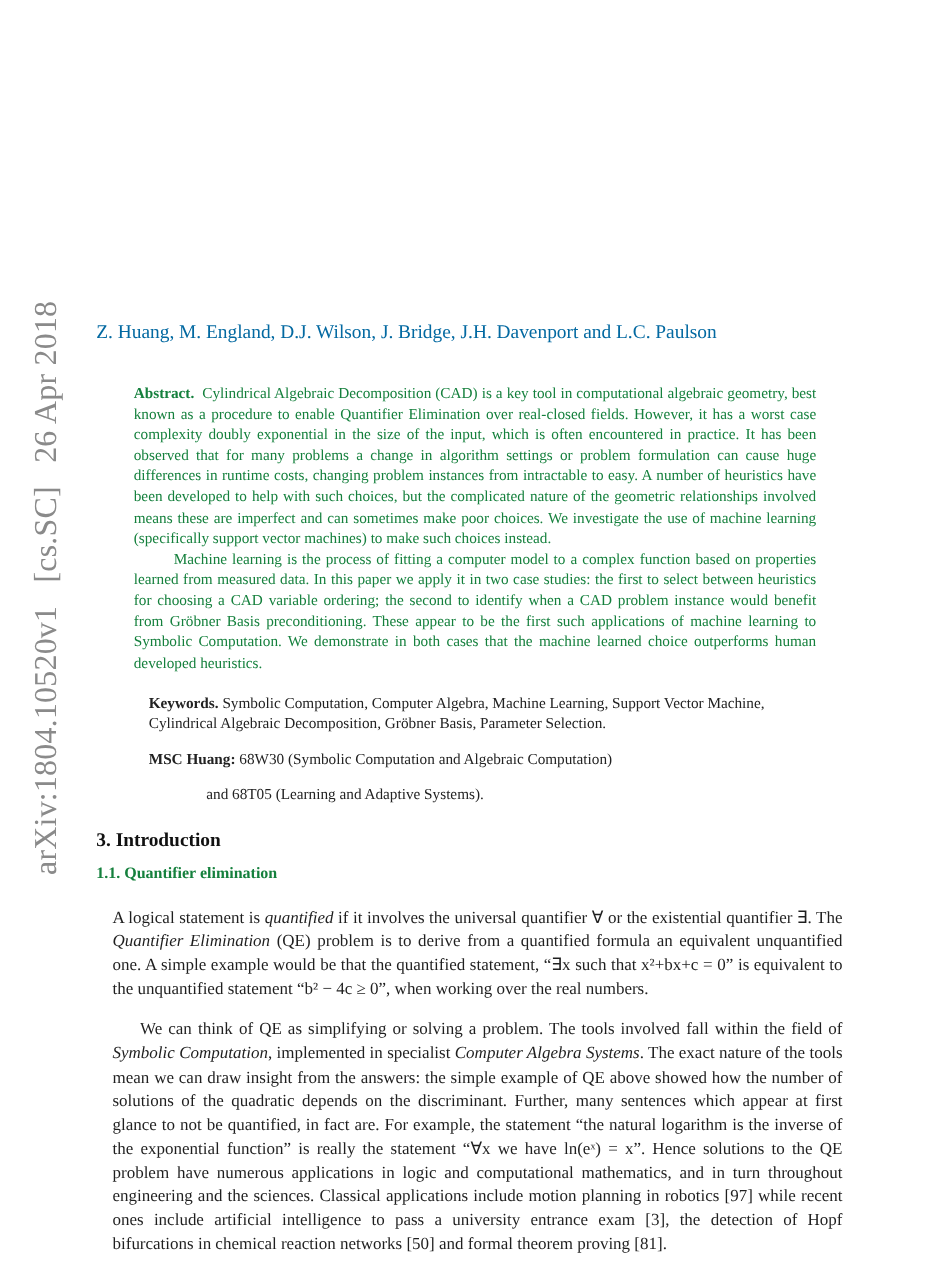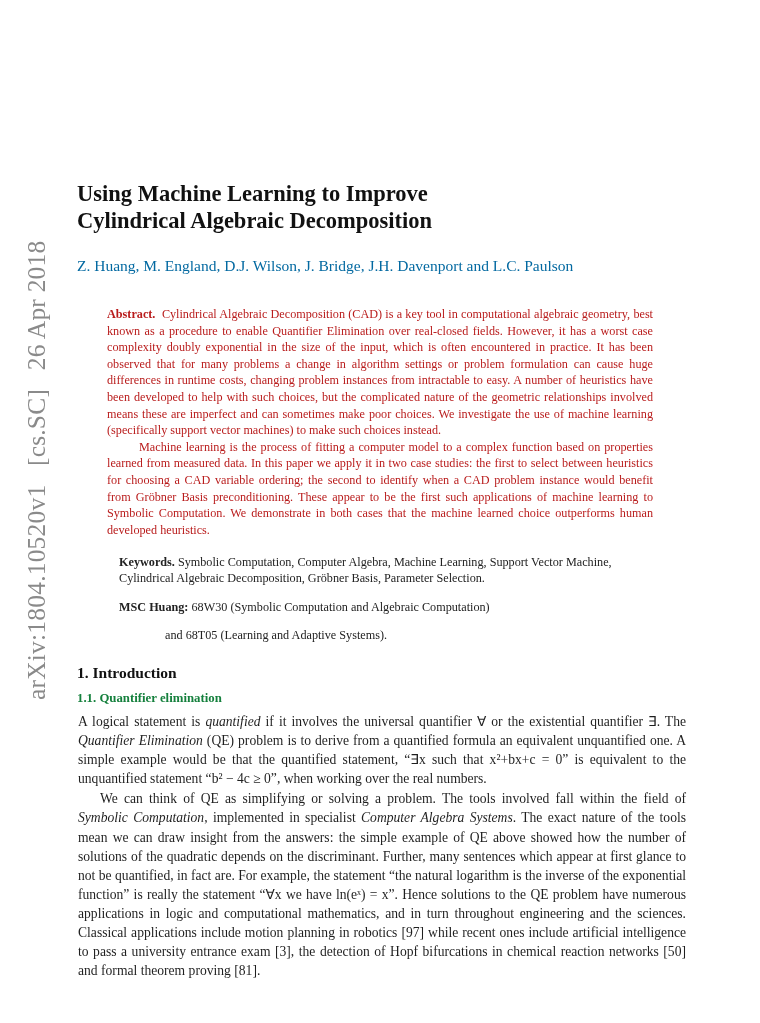--- a/index.html
+++ b/index.html
@@ -12,71 +12,67 @@
     font-family: "Liberation Serif", serif; font-size: 25.5px; color: #8a8a8a;
     white-space: nowrap; letter-spacing: 0.2px; line-height: 40px; }
   .arxiv-stamp span { margin-right: 12px; }
 
   .title { position: absolute; left: 77px; top: 180px; width: 600px;
     font-family: "Liberation Serif", serif; font-weight: bold; font-size: 22.5px; line-height: 27px; color: #111; }
   .authors { position: absolute; left: 77px; top: 257px; width: 620px;
     font-family: "Liberation Serif", serif; font-size: 15.5px; color: #0369a1; white-space: nowrap; }
 
   .abstract { position: absolute; left: 107px; top: 306px; width: 546px;
-    font-family: "Liberation Serif", serif; font-size: 12.2px; line-height: 16.6px; text-align: justify; color: #b91c1c; }
+    font-family: "Liberation Serif", serif; font-size: 12.2px; line-height: 16.6px; text-align: justify; color: #15803d; }
   .abstract p { margin: 0; }
   .abstract p.indent { text-indent: 32px; }
   .abstract b { font-weight: bold; }
 
   .keywords { position: absolute; left: 107px; top: 542px; width: 546px;
     font-family: "Liberation Serif", serif; font-size: 12.2px; line-height: 16.4px; color: #222; }
   .keywords p { margin: 12px; }
   .keywords .msc-cont { padding-left: 46px; }
 
   .section-head { position: absolute; left: 77px; top: 664px;
     font-family: "Liberation Serif", serif; font-weight: bold; font-size: 15.5px; color: #111; }
   .subsection-head { position: absolute; left: 77px; top: 691px;
     font-family: "Liberation Serif", serif; font-weight: bold; font-size: 12.8px; color: #15803d; }
 
   .body-text { position: absolute; left: 77px; top: 711px; width: 610px;
     font-family: "Liberation Serif", serif; font-size: 13.6px; line-height: 19.1px; text-align: justify; color: #1f1f1f; }
-  .body-text p { margin: 1px; font-family: Liberation Serif, serif; }
+  .body-text p { margin: 13px; font-family: Liberation Serif, serif; }
   .body-text p.indent { text-indent: 22px; }
   .body-text i { font-style: italic; }
 </style>
 </head>
 <body>
 
 <div class="page">
 
   <div class="arxiv-stamp">
     <span>arXiv:1804.10520v1</span>
     <span>[cs.SC]</span>
     <span>26 Apr 2018</span>
   </div>
 
-  <div class="title">
-    <div>Using Machine Learning to Improve</div>
-    <div>Cylindrical Algebraic Decomposition</div>
-  </div>
 
   <div class="authors">Z. Huang, M. England, D.J. Wilson, J. Bridge, J.H. Davenport and L.C. Paulson</div>
 
   <div class="abstract">
     <p><b>Abstract.</b>&nbsp; <span>Cylindrical Algebraic Decomposition (CAD) is a key tool in computational algebraic geometry, best known as a procedure to enable Quantifier Elimination over real-closed fields. However, it has a worst case complexity doubly exponential in the size of the input, which is often encountered in practice. It has been observed that for many problems a change in algorithm settings or problem formulation can cause huge differences in runtime costs, changing problem instances from intractable to easy. A number of heuristics have been developed to help with such choices, but the complicated nature of the geometric relationships involved means these are imperfect and can sometimes make poor choices. We investigate the use of machine learning (specifically support vector machines) to make such choices instead.</span></p>
     <p class="indent">Machine learning is the process of fitting a computer model to a complex function based on properties learned from measured data. In this paper we apply it in two case studies: the first to select between heuristics for choosing a CAD variable ordering; the second to identify when a CAD problem instance would benefit from Gröbner Basis preconditioning. These appear to be the first such applications of machine learning to Symbolic Computation. We demonstrate in both cases that the machine learned choice outperforms human developed heuristics.</p>
   </div>
 
   <div class="keywords">
     <p><b>Keywords.</b> <span>Symbolic Computation, Computer Algebra, Machine Learning, Support Vector Machine, Cylindrical Algebraic Decomposition, Gröbner Basis, Parameter Selection.</span></p>
     <p><b>MSC Huang:</b> <span>68W30 (Symbolic Computation and Algebraic Computation)</span></p>
     <p class="msc-cont">and 68T05 (Learning and Adaptive Systems).</p>
   </div>
 
-  <div class="section-head">1. Introduction</div>
+  <div class="section-head">3. Introduction</div>
   <div class="subsection-head">1.1. Quantifier elimination</div>
 
   <div class="body-text">
     <p><span>A logical statement is </span><i>quantified</i><span> if it involves the universal quantifier ∀ or the existential quantifier ∃. The </span><i>Quantifier Elimination</i><span> (QE) problem is to derive from a quantified formula an equivalent unquantified one. A simple example would be that the quantified statement, “∃x such that x²+bx+c = 0” is equivalent to the unquantified statement “b² − 4c ≥ 0”, when working over the real numbers.</span></p>
     <p class="indent"><span>We can think of QE as simplifying or solving a problem. The tools involved fall within the field of </span><i>Symbolic Computation</i><span>, implemented in specialist </span><i>Computer Algebra Systems</i><span>. The exact nature of the tools mean we can draw insight from the answers: the simple example of QE above showed how the number of solutions of the quadratic depends on the discriminant. Further, many sentences which appear at first glance to not be quantified, in fact are. For example, the statement “the natural logarithm is the inverse of the exponential function” is really the statement “∀x we have ln(eˣ) = x”. Hence solutions to the QE problem have numerous applications in logic and computational mathematics, and in turn throughout engineering and the sciences. Classical applications include motion planning in robotics [97] while recent ones include artificial intelligence to pass a university entrance exam [3], the detection of Hopf bifurcations in chemical reaction networks [50] and formal theorem proving [81].</span></p>
   </div>
 
 </div>
 
 </body></html>

